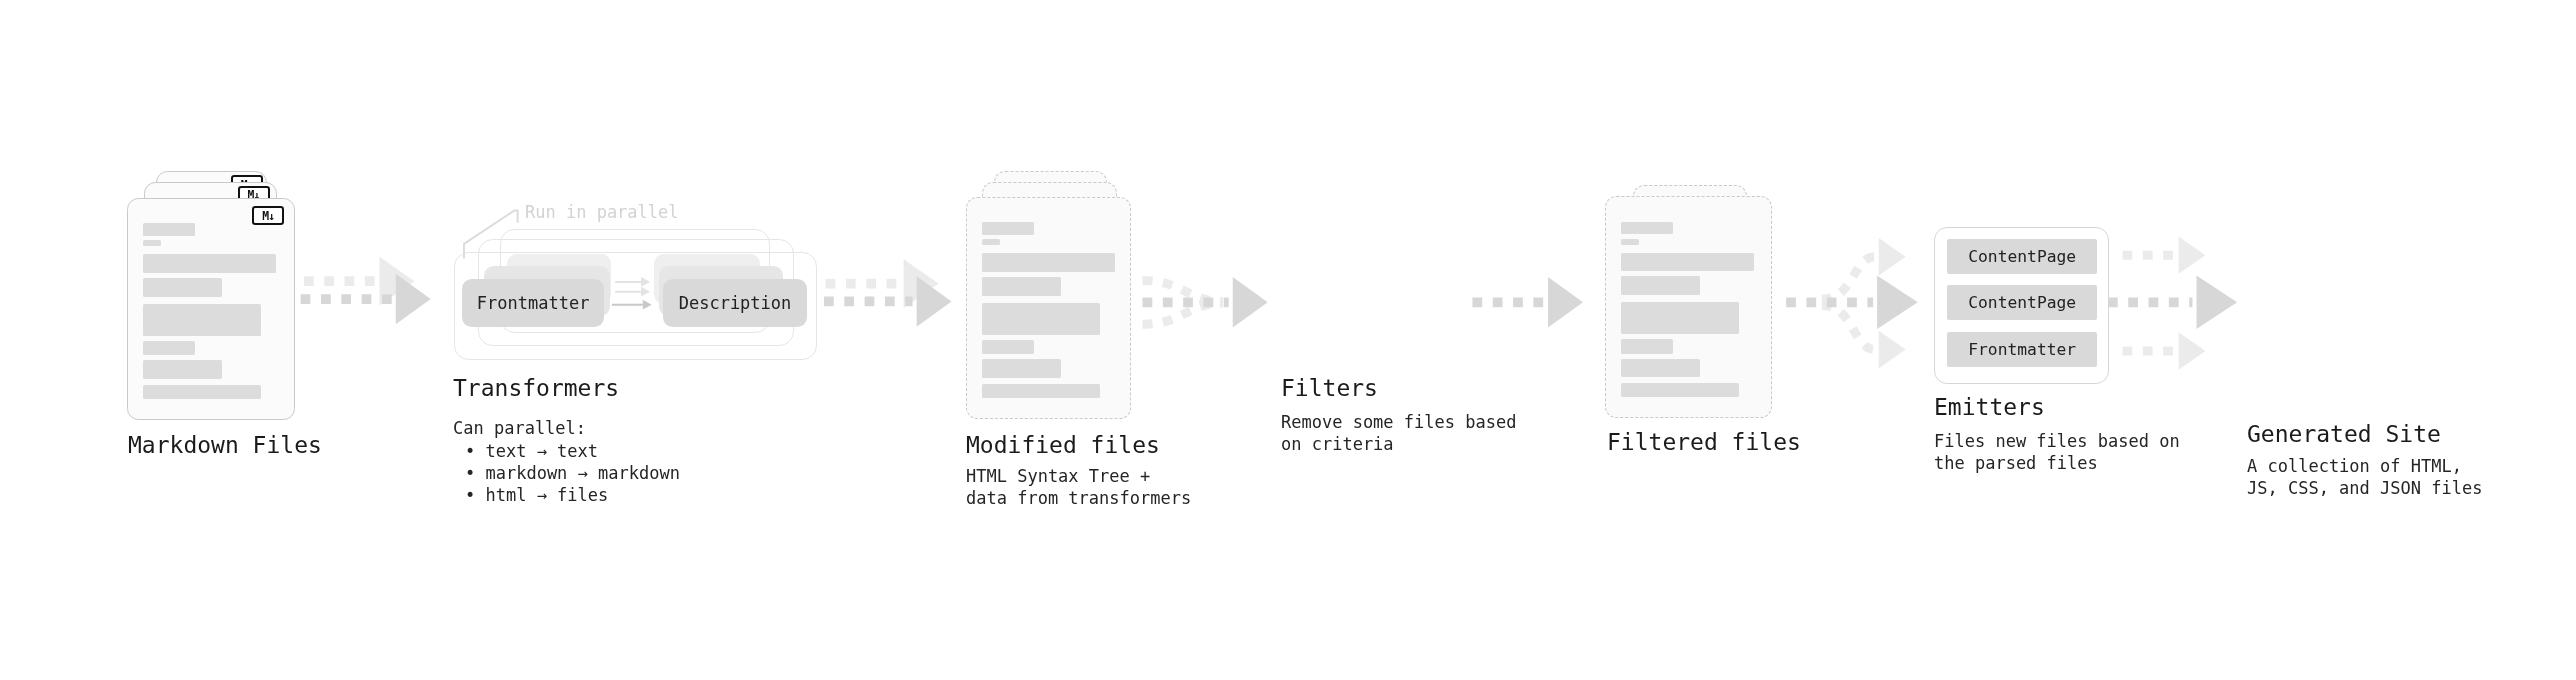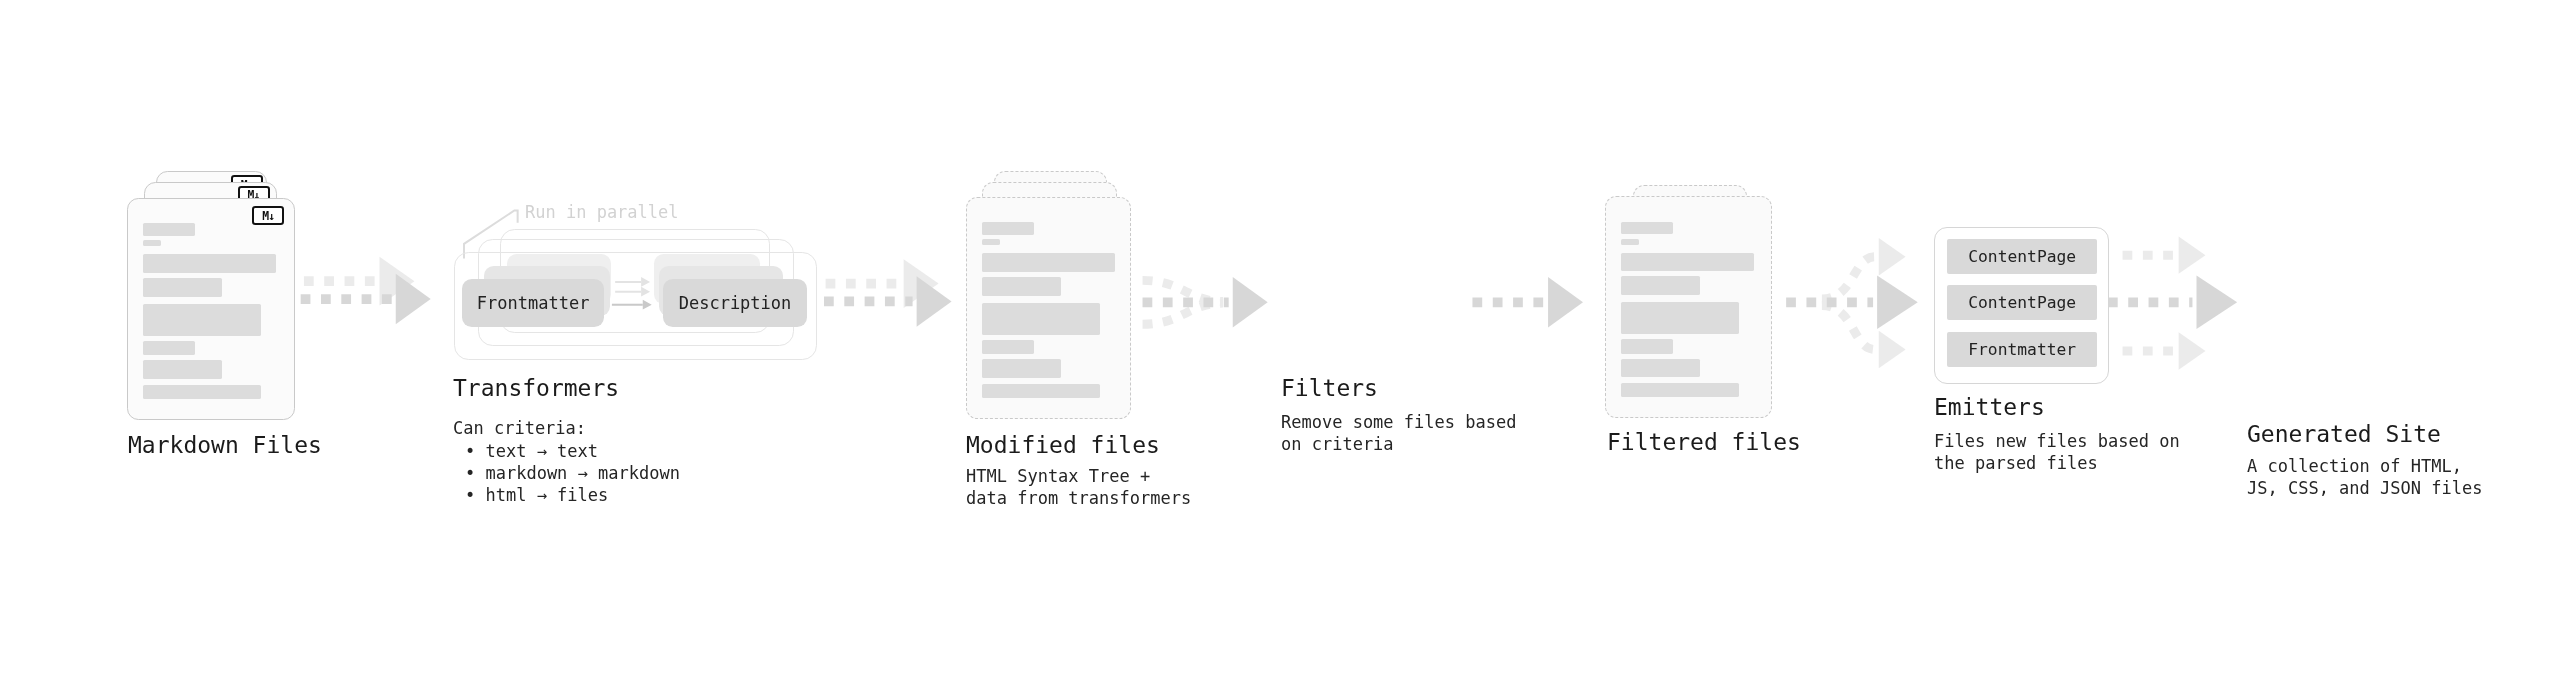--- a/index.html
+++ b/index.html
@@ -159,21 +159,21 @@
         <span>Frontmatter</span>
       </div>
     <div class="t-box ghost1" style="left:200px;top:25px;width:106px;height:50px"></div>
     <div class="t-box ghost2" style="left:205px;top:37px;width:124px;height:50px"></div>
     <div class="t-box t-main" style="left:209px;top:50px;width:144px;height:48px">
         <span>Description</span>
       </div>
   </div>
   <div class="note-text" style="left:525px;top:202px">Run in parallel</div>
   <div class="title" style="left:453px;top:375px">Transformers</div>
-  <div class="body-text" style="left:453px;top:417px">Can criteria:</div>
+  <div class="body-text" style="left:453px;top:417px">Can parallel:</div>
   <div class="body-text" style="left:465px;top:440px">• text → text</div>
   <div class="body-text" style="left:465px;top:462px">• markdown → markdown</div>
   <div class="body-text" style="left:465px;top:484px">• html → files</div>
 
   <div class="stack" style="left:966px;top:171px;width:168px;height:248px">
     <div class="layer dashed" style="left:28px;top:0;width:113px;height:81px"></div>
     <div class="layer dashed" style="left:16.3px;top:11.4px;width:135px;height:98px"></div>
     <div class="layer dashed" style="left:0;top:26px;width:165px;height:222px">
       <div class="bars">
         <div class="bar b1"></div>

